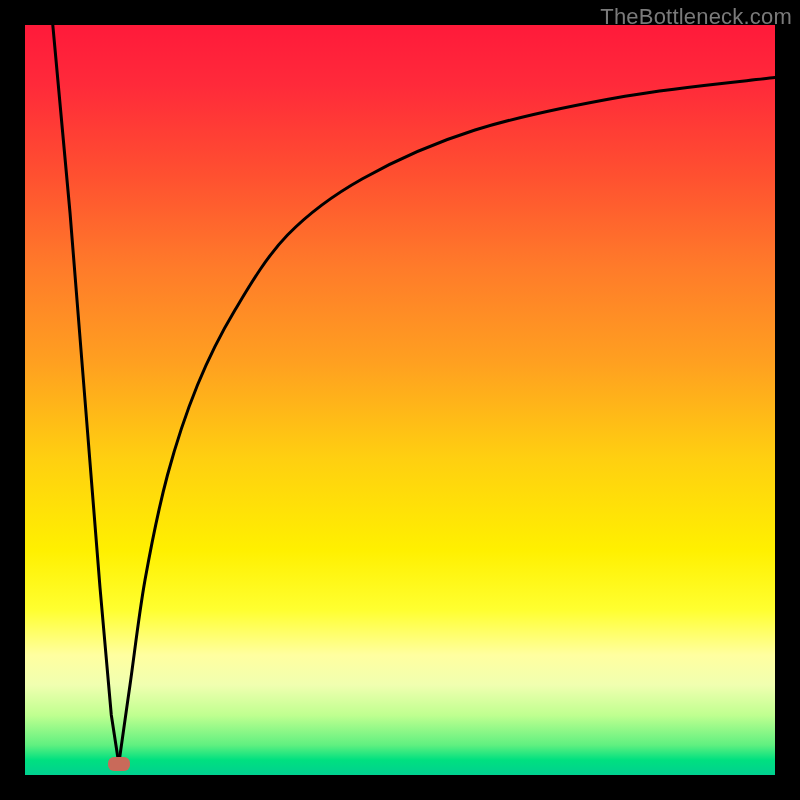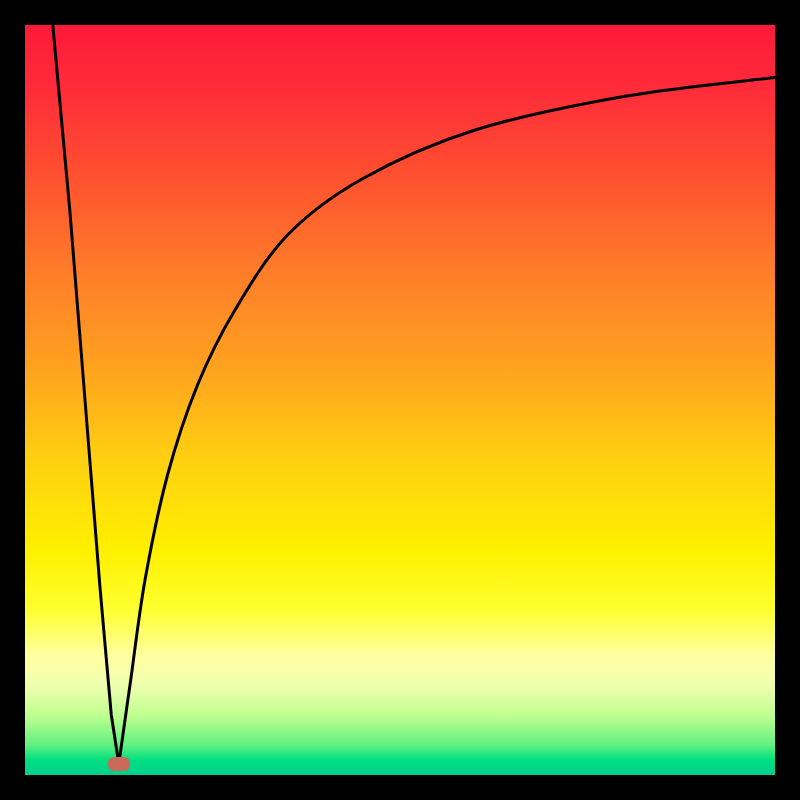--- a/index.html
+++ b/index.html
@@ -73,13 +73,14 @@
   <div class="plot">
 
     <svg class="curve-svg" viewBox="0 0 750 750" preserveAspectRatio="none">
       <path fill="none" stroke="#000" stroke-width="3" stroke-linecap="round" d="M 27.8 0.0 L 45.0 187.5 L 60.0 375.0 L 75.0 562.5 L 86.3 690.0 L 93.8 738.8" id="path-left"></path>
       <path fill="none" stroke="#000" stroke-width="3" stroke-linecap="round" d="M 93.8 738.8 C 95.6 725.6, 100.6 690.6, 105.0 660.0 C 109.4 629.4, 113.8 590.0, 120.0 555.0 C 126.3 520.0, 133.8 482.5, 142.5 450.0 C 151.3 417.5, 161.3 387.5, 172.5 360.0 C 183.8 332.5, 195.0 310.0, 210.0 285.0 C 225.0 260.0, 241.3 231.9, 262.5 210.0 C 283.8 188.1, 306.3 171.2, 337.5 153.7 C 368.8 136.2, 406.3 118.8, 450.0 105.0 C 493.8 91.3, 550.0 80.0, 600.0 71.2 C 650.0 62.5, 725.0 55.6, 750.0 52.5" id="path-right"></path>
     </svg>
 
     <div class="marker" id="min-marker" style="left: 93.75px; top: 738.75px;"></div>
   </div>
 
+  <div class="watermark">TheBottleneck.com</div>
 </div>
 
 </body></html>

